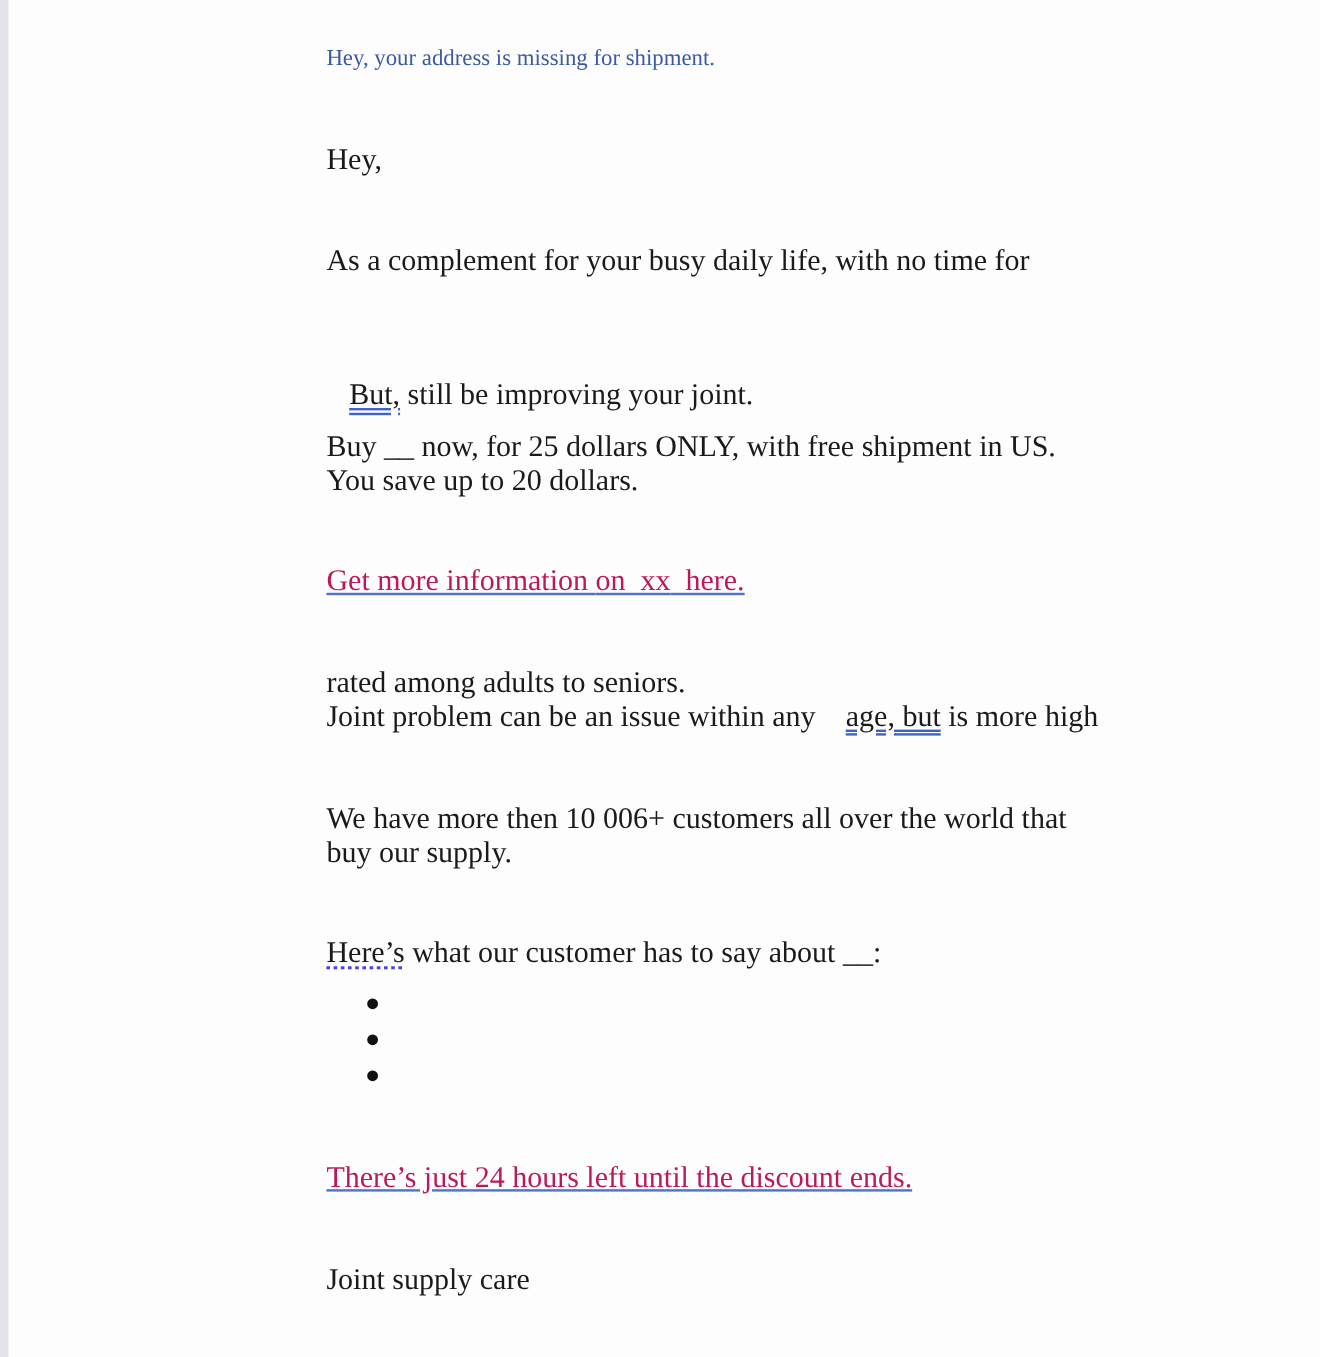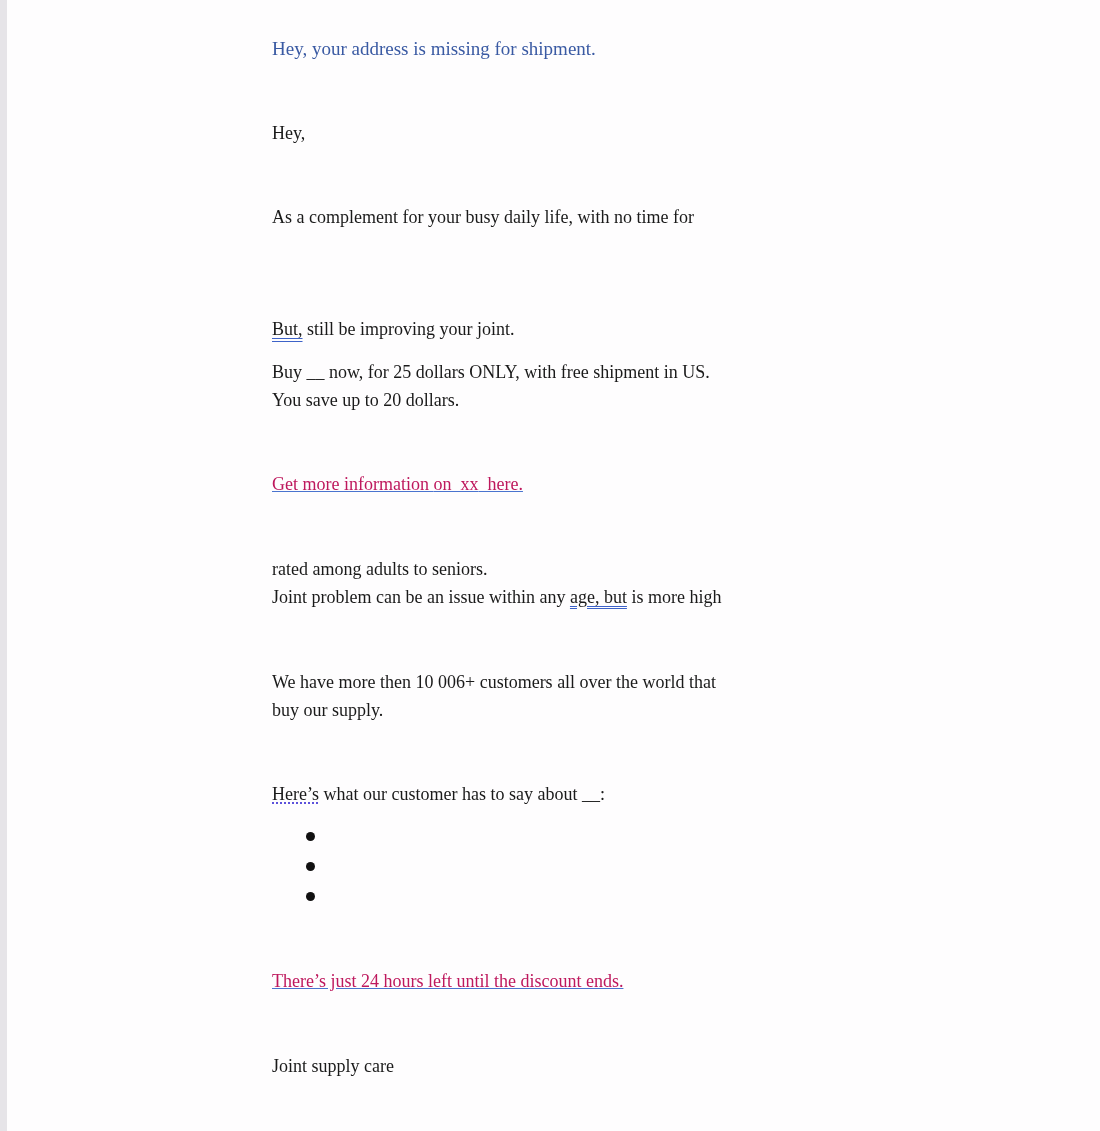--- a/index.html
+++ b/index.html
@@ -12,23 +12,23 @@
   }
   .left-gutter {
     position: absolute; left: 0; top: 0; width: 7px; height: 1131px;
     background: #e6e4e8;
   }
   .page { position: absolute; left: 272px; top: 0; width: 620px; }
   .title {
     position: absolute; top: 38px; left: 0;
     font-size: 19px; color: #3a5aa3; white-space: nowrap;
   }
-  .p { position: absolute; left: 0; font-size: 18px; line-height: 27.5px; white-space: nowrap; }
+  .p { position: absolute; left: 0; font-size: 25px; line-height: 27.5px; white-space: nowrap; }
   .link { color: #be185d; text-decoration: underline; text-decoration-color: #4a74cf; }
-  .grammar { text-decoration: underline double #3d62c8; text-underline-offset: 3px; }
+  .grammar { text-decoration: underline double #3d62c8; text-underline-offset: 3px; margin-left: 19px; }
   .spell-dotted { text-decoration: underline dotted #4b3fd8; text-underline-offset: 3px; }
   .bullet-list { position: absolute; left: 0; top: 822px; margin: 0; padding: 0; list-style: none; }
   .bullet-list li { position: relative; height: 30px; }
   .bullet-list li .dot {
     position: absolute; left: 34px; top: 10px; width: 9px; height: 9px;
     border-radius: 50%; background: #111;
   }
 </style>
 </head>
 <body>

